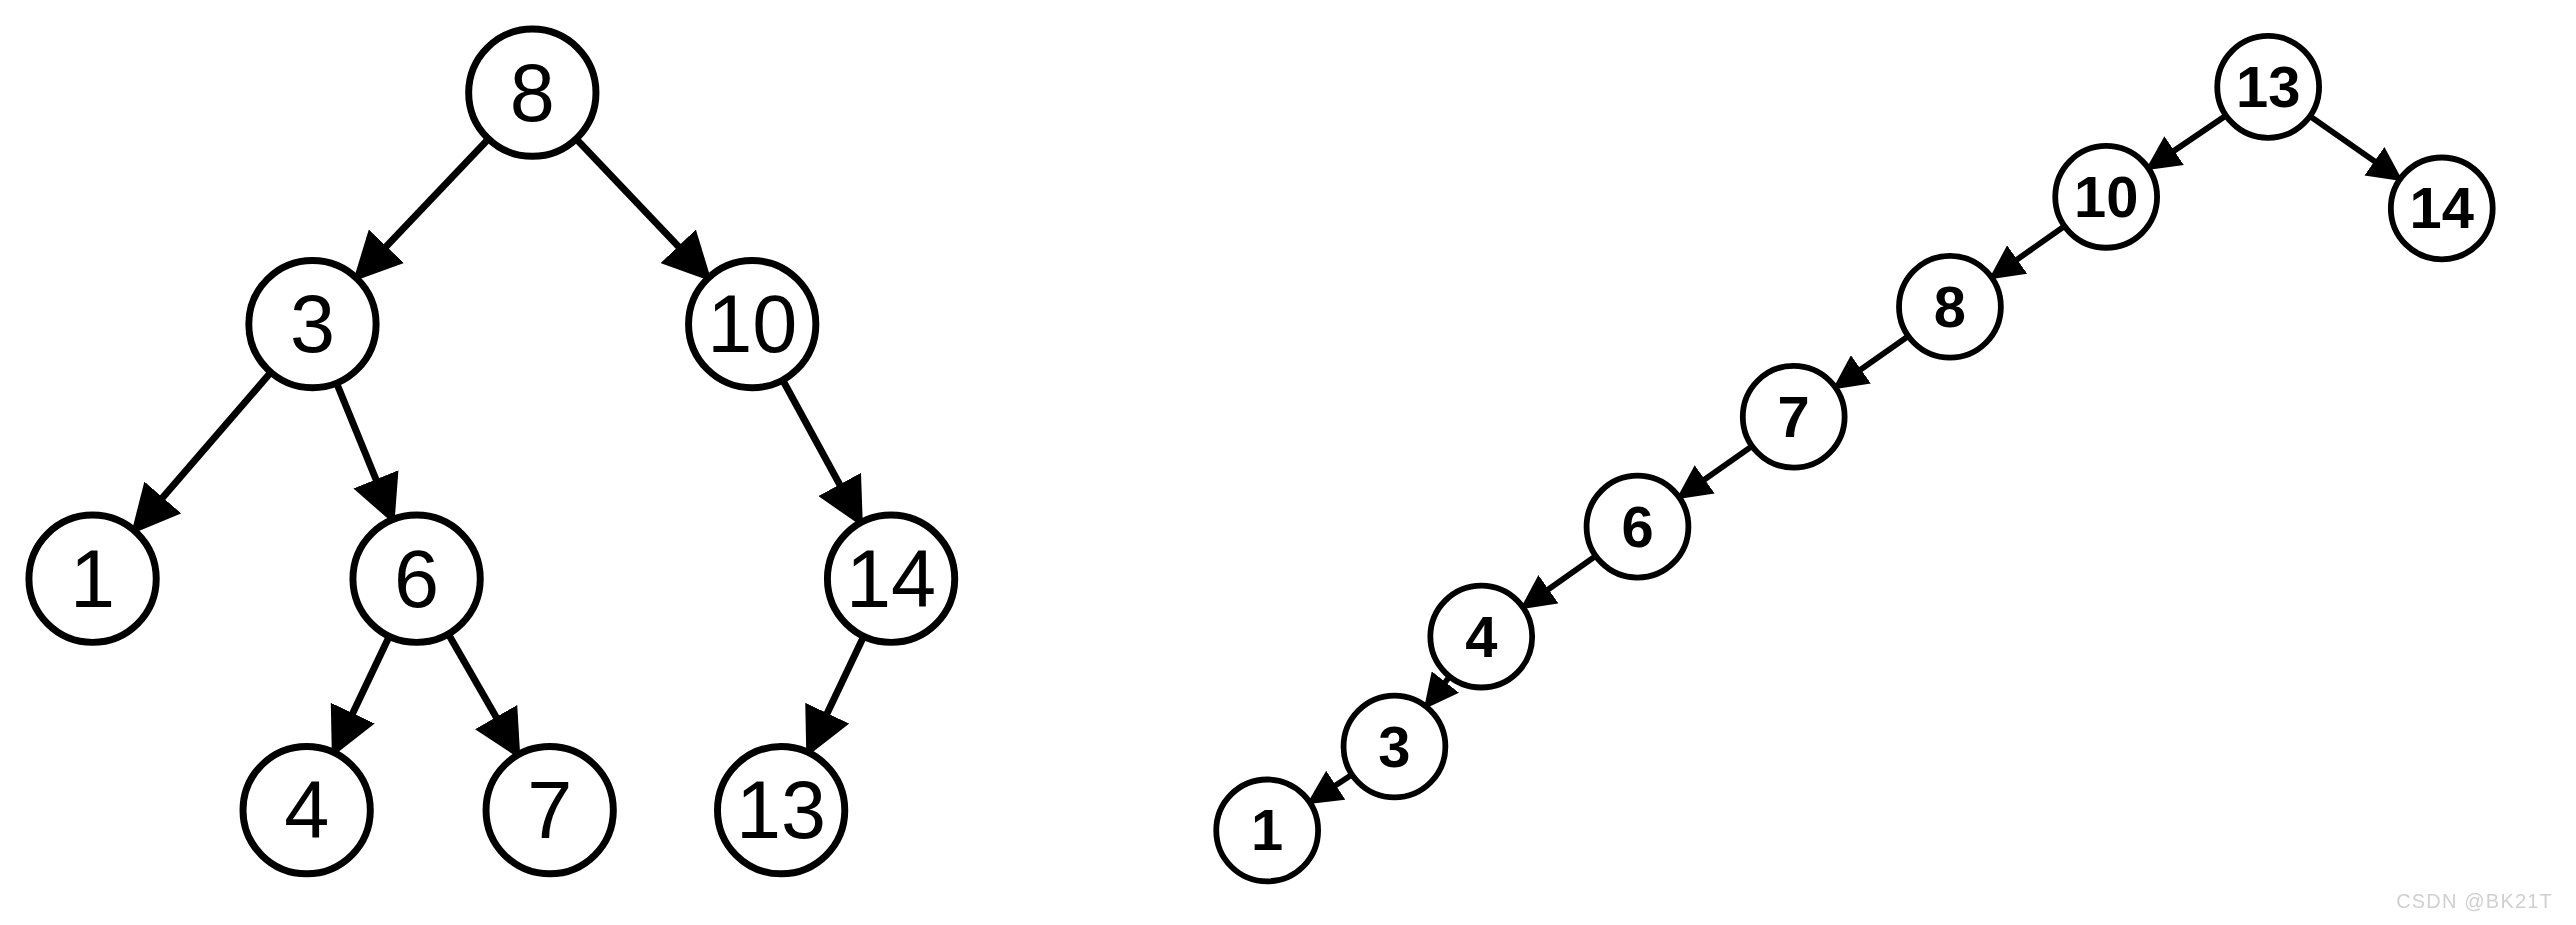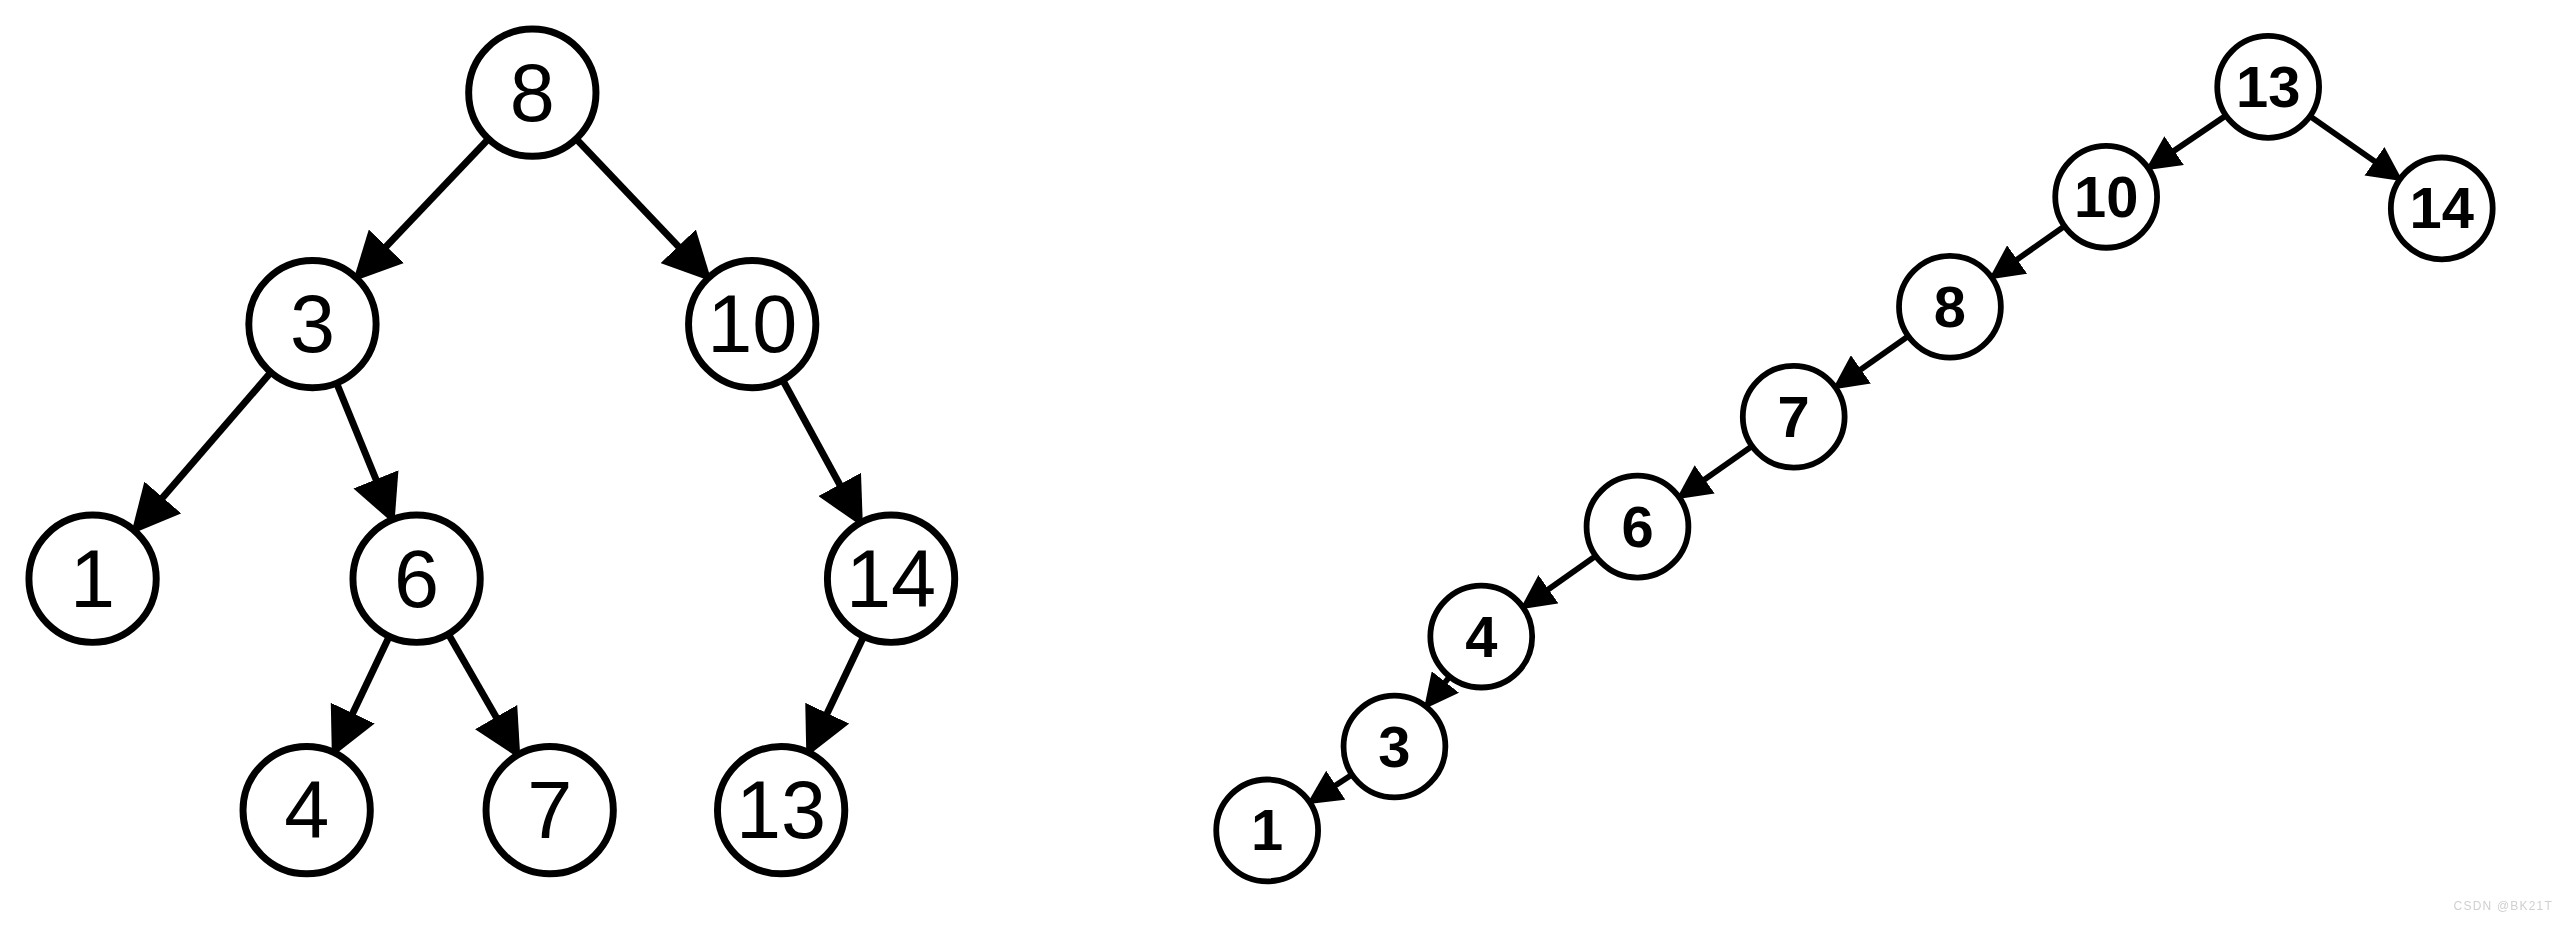--- a/index.html
+++ b/index.html
@@ -10,21 +10,21 @@
     height: 926px;
     font-family: Arial, Helvetica, sans-serif;
   }
   svg {
     display: block;
   }
   .watermark {
     position: absolute;
     right: 23px;
     bottom: 11.6px;
-    font-size: 12px;
+    font-size: 20px;
     color: #d0d0d0;
     letter-spacing: 1.2px;
     font-family: Arial, sans-serif;
   }
 </style>
 </head>
 <body>
 
 <svg id="canvas" width="2576" height="926" viewBox="0 0 4452 1600">
   <defs>

